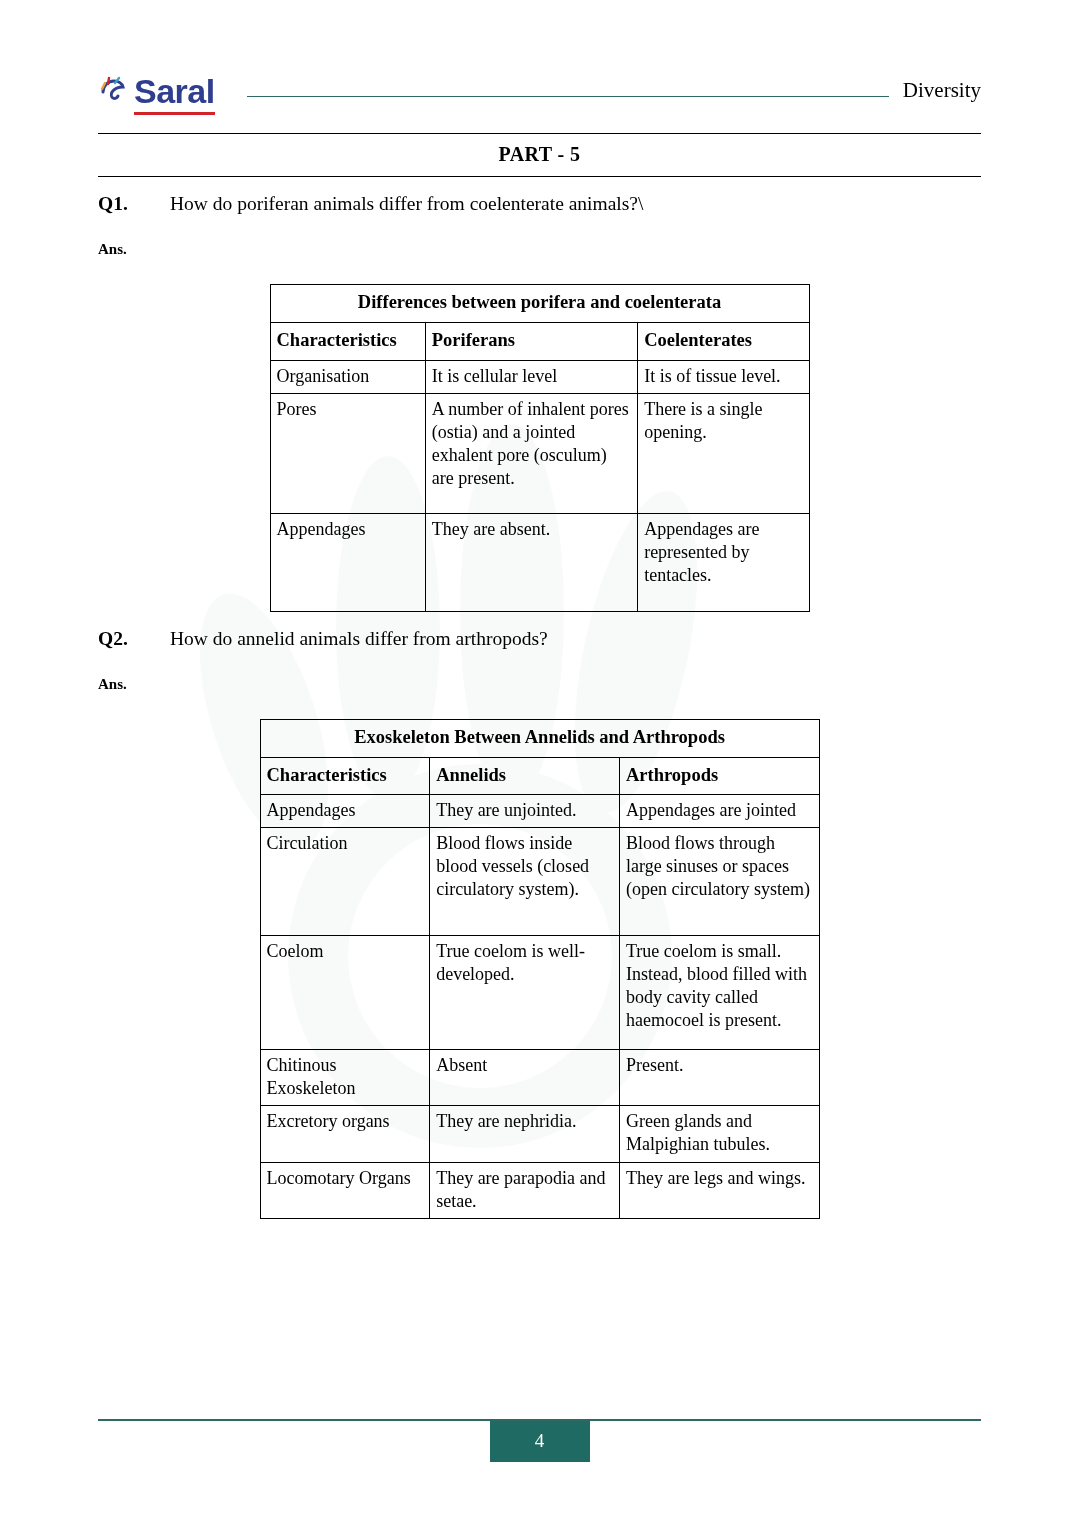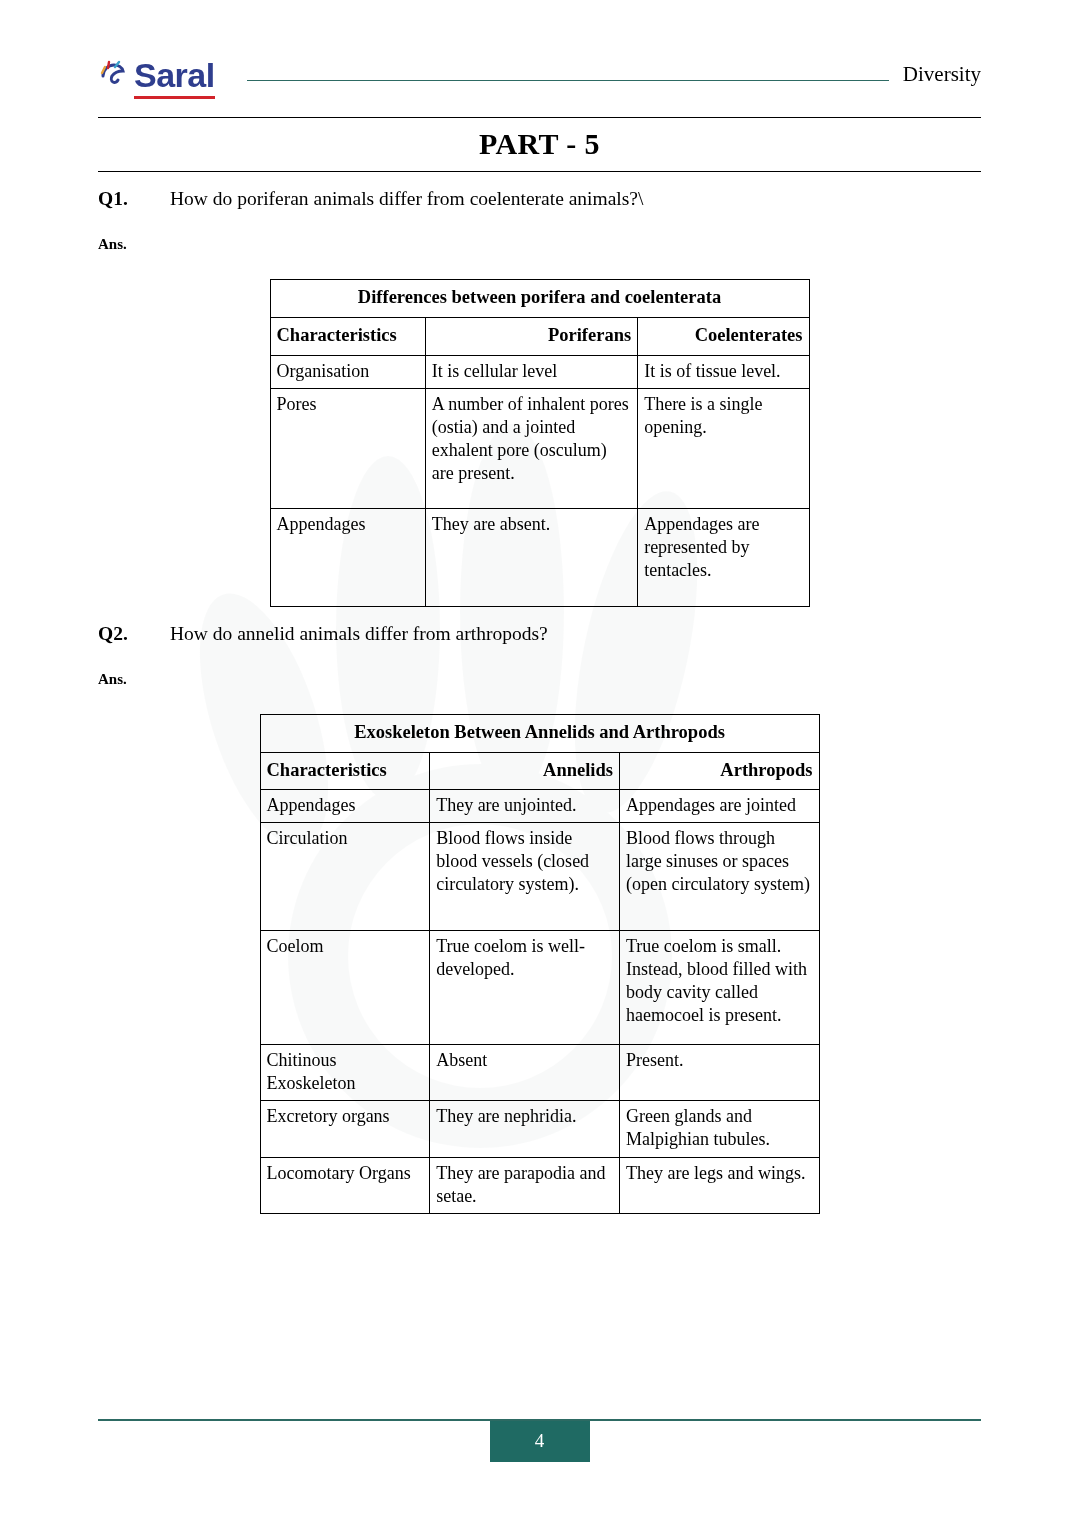--- a/index.html
+++ b/index.html
@@ -34,21 +34,21 @@
   .content {
     position: relative;
     z-index: 2;
     padding: 0 98px;
   }
   
   .header {
     display: flex;
     align-items: flex-end;
     justify-content: space-between;
-    padding-top: 56px;
+    padding-top: 72px;
   }
   .logo {
     display: flex;
     align-items: center;
     gap: 2px;
     font-size: 34px;
     font-weight: bold;
     font-family: "Liberation Sans", sans-serif;
     letter-spacing: -0.5px;
   }
@@ -85,21 +85,21 @@
   }
   
   .part-bar {
     margin-top: 22px;
     border-top: 1.6px solid #000;
     border-bottom: 1.6px solid #000;
     text-align: center;
     padding: 9px 0 10px;
   }
   .part-bar .part-title {
-    font-size: 30px;
+    font-size: 20px;
     font-weight: bold;
     letter-spacing: 0.4px;
   }
   
   .qa-block {
     margin-top: 14px;
   }
   .q-row {
     display: flex;
     font-size: 19.5px;
@@ -138,21 +138,21 @@
     text-align: left;
     font-weight: normal;
   }
   table.diff th.caption {
     text-align: center;
     font-weight: bold;
     font-size: 18.5px;
     padding: 6px 6px 7px;
   }
   table.diff th.colhead {
-    text-align: right;
+    text-align: left;
     font-weight: bold;
     font-size: 18.5px;
     padding: 6px 6px 7px;
   }
   table.diff th.colhead.left {
     text-align: left;
   }
   
   .t1 { width: 540px; }
   .t1 .c1 { width: 150px; }

